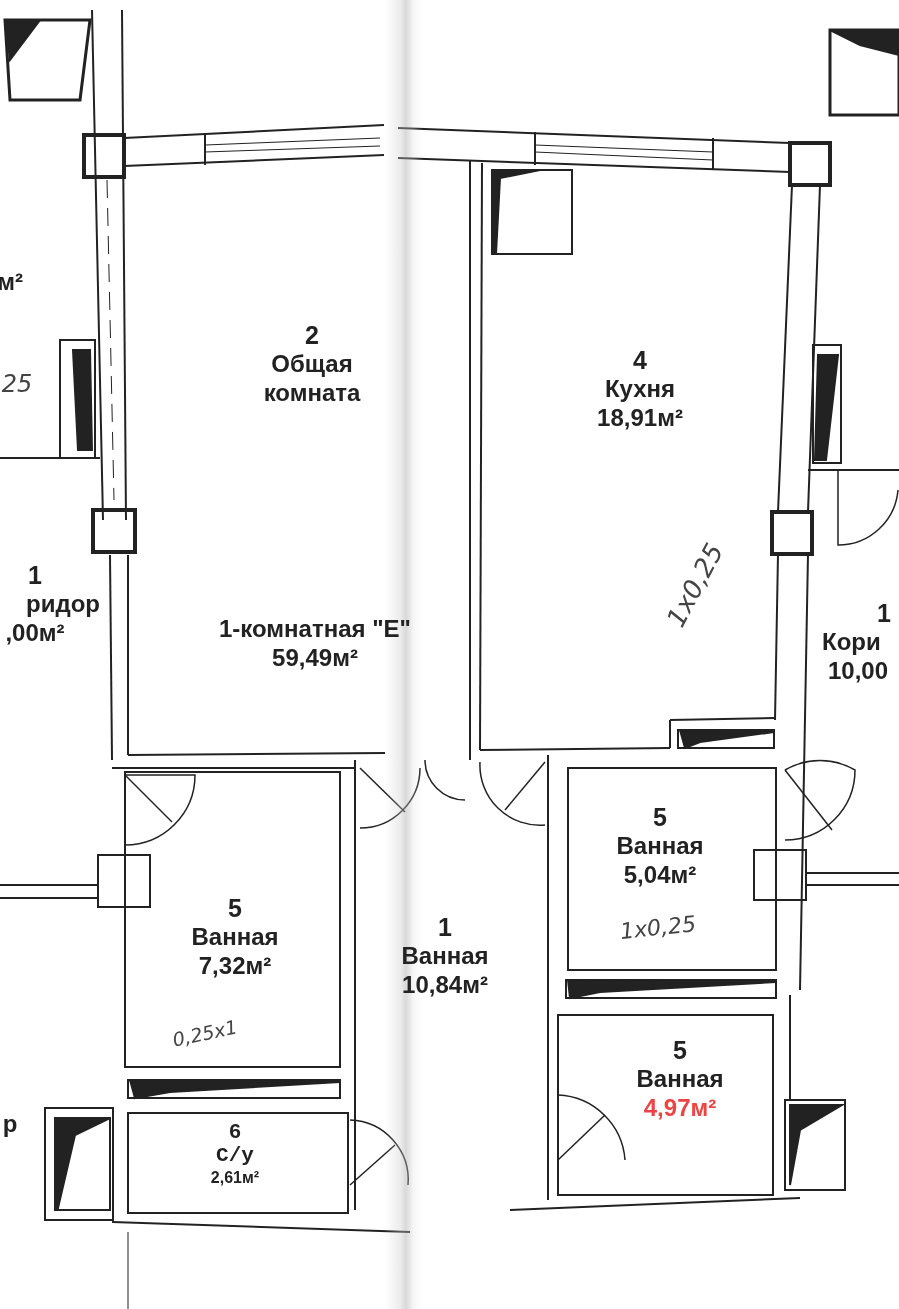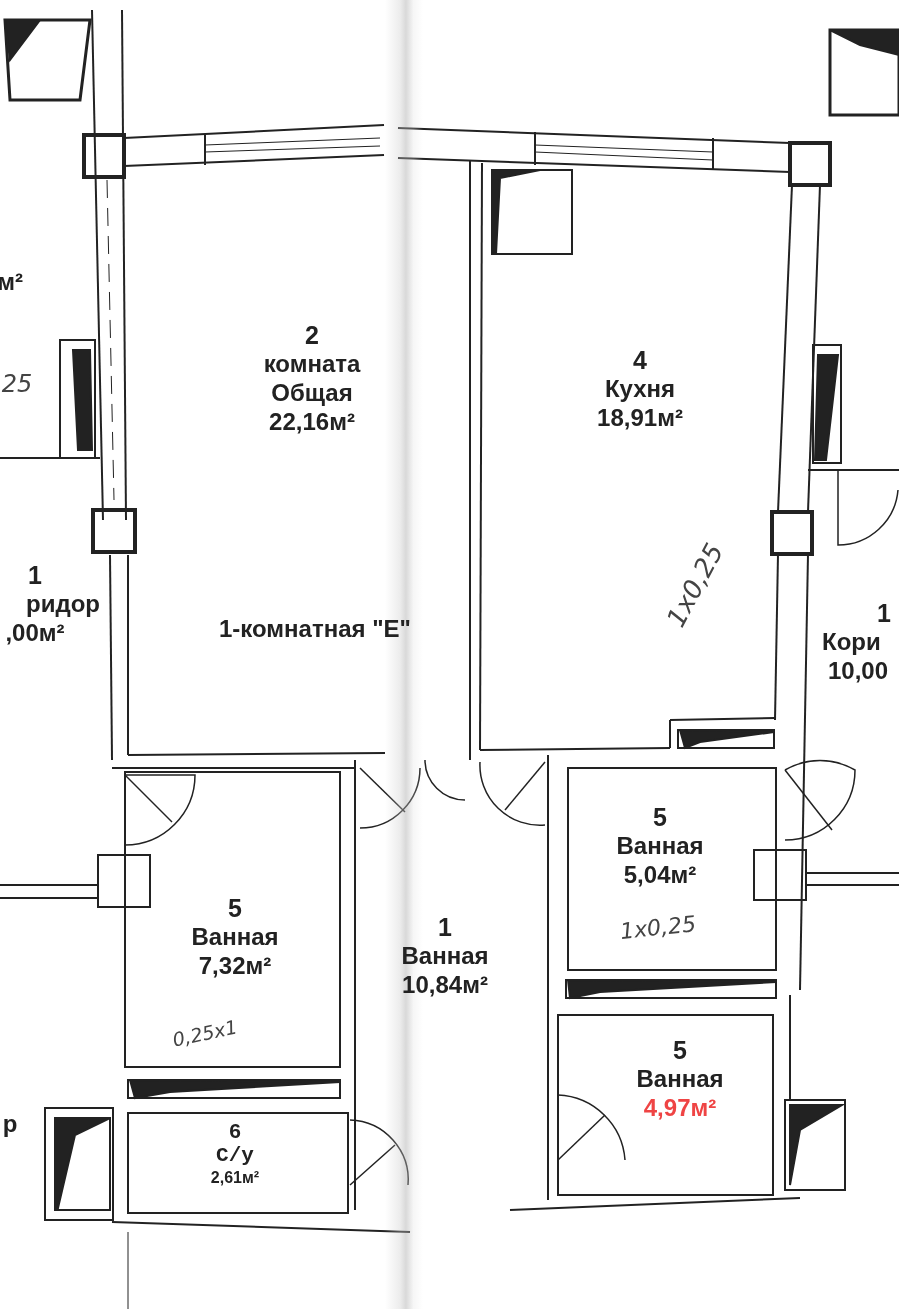--- a/index.html
+++ b/index.html
@@ -134,27 +134,27 @@
     <polygon points="818,355 838,355 826,460 815,460" fill="#222"></polygon>
     <line x1="808" y1="470" x2="899" y2="470"></line>
     <path d="M838 470 L838 545 A60 60 0 0 0 898 490" stroke-width="1.5"></path>
   </g>
 </svg>
 
 <div class="fold"></div>
 
 <div class="lbl" style="left:222px; top:320px; width:180px;">
   <span class="n">2</span>
+  <span class="t">Общая</span>
   <span class="t">комната</span>
-  <span class="t">Общая</span>
-  <span class="a">22,16м²</span>
 </div>
 
 <div class="lbl" style="left:165px; top:615px; width:300px;">
   <span class="t">1-комнатная "E"</span>
+  <span class="a">59,49м²</span>
 </div>
 
 <div class="lbl" style="left:560px; top:345px; width:160px;">
   <span class="n">4</span>
   <span class="t">Кухня</span>
   <span class="a">18,91м²</span>
 </div>
 
 <div class="lbl" style="left:370px; top:912px; width:150px;">
   <span class="n">1</span>

